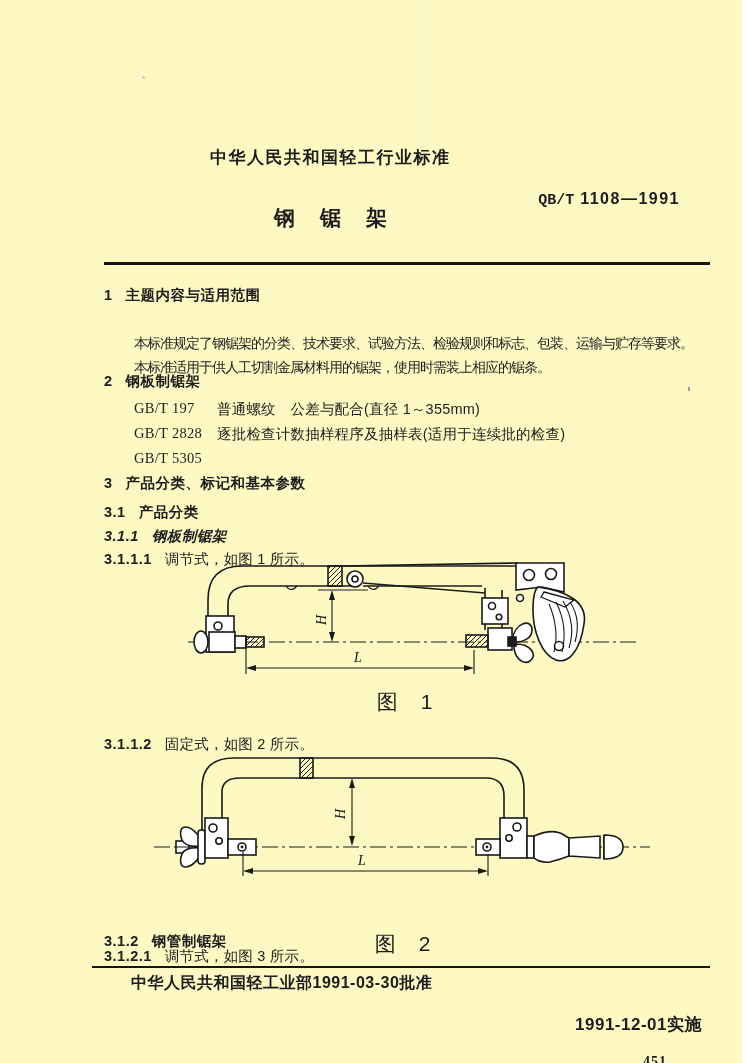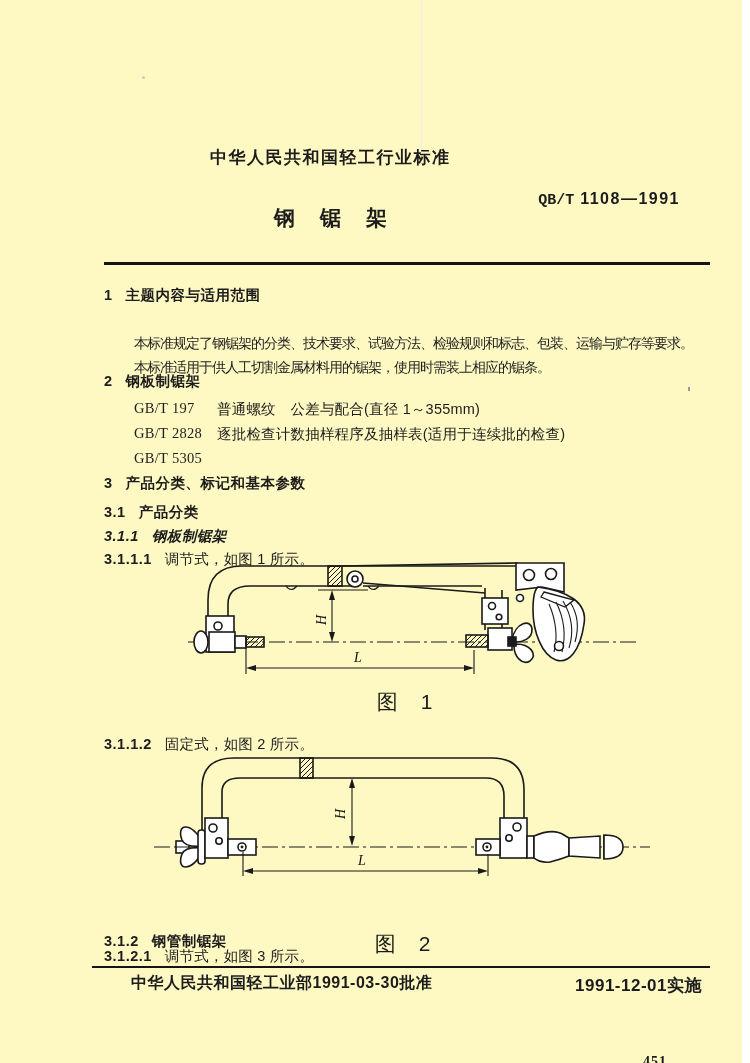--- a/index.html
+++ b/index.html
@@ -25,21 +25,21 @@
   .para{position:absolute;left:134px;font-size:14px;letter-spacing:-1px;white-space:nowrap;margin-top:16px;}
   .ref-row{position:absolute;left:134px;display:flex;white-space:nowrap;font-size:14.5px;}
   .ref-code{width:83px;font-family:"Liberation Serif",serif;letter-spacing:0.3px;}
   .ref-text{letter-spacing:0.2px;}
   
   .fig-caption{position:absolute;font-size:21px;letter-spacing:1px;text-align:center;width:110px;}
   svg{display:block;}
   .dimlabel{font-family:"Liberation Serif",serif;font-style:italic;font-size:14px;fill:#111;}
   
   .foot-left{left:92px;top:973px;font-size:16px;font-weight:bold;letter-spacing:0.5px;white-space:nowrap;margin-left:39px;}
-  .foot-right{right:40px;top:974px;font-size:17px;font-weight:bold;letter-spacing:0.5px;white-space:nowrap;}
+  .foot-right{right:40px;top:1013px;font-size:17px;font-weight:bold;letter-spacing:0.5px;white-space:nowrap;}
   .page-num{left:643px;top:1006px;font-family:"Liberation Serif",serif;font-weight:bold;font-size:14px;letter-spacing:1px;margin-top:48px;}
   
   .fold{left:421px;top:0;width:1px;height:150px;background:#efefef;}
   .speck1{left:142px;top:76px;width:3px;height:3px;background:#c9c9c9;border-radius:50%;}
   .speck2{left:688px;top:387px;width:2px;height:4px;background:#9a9a9a;}
 </style>
 </head>
 <body>
 
 <div class="page">

